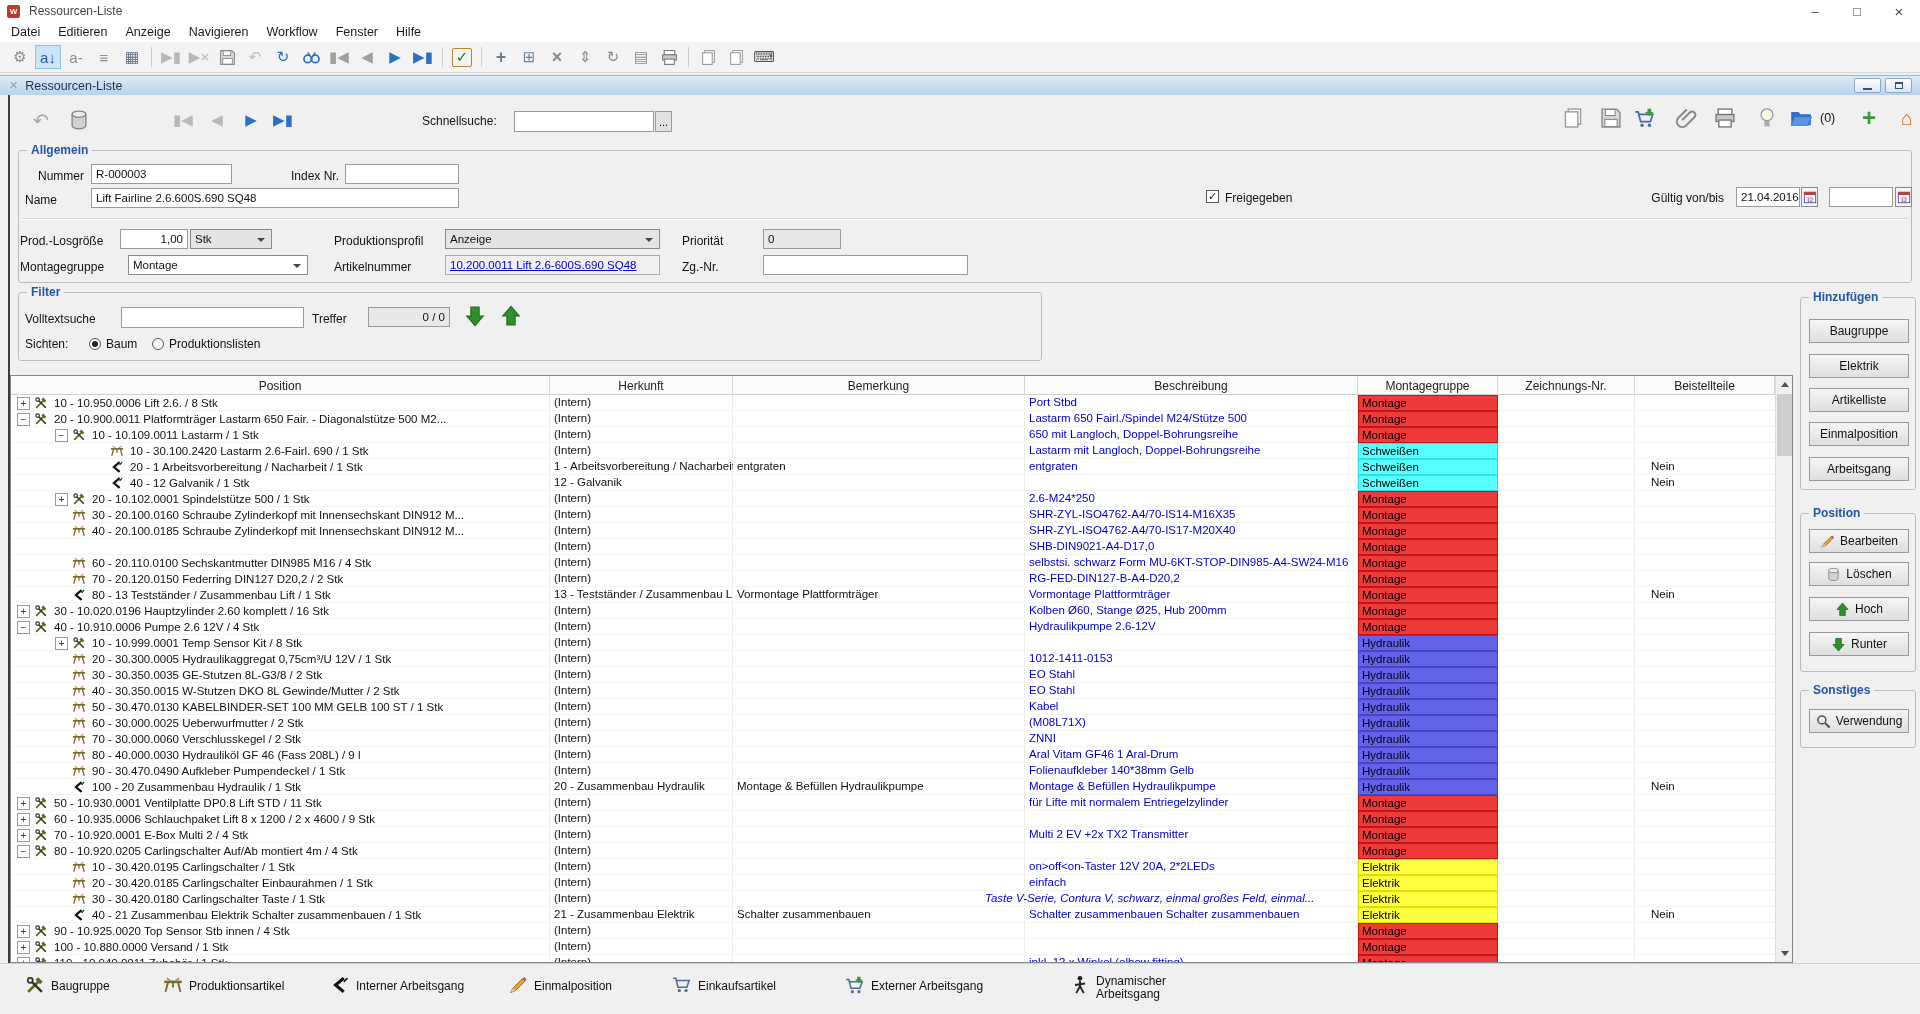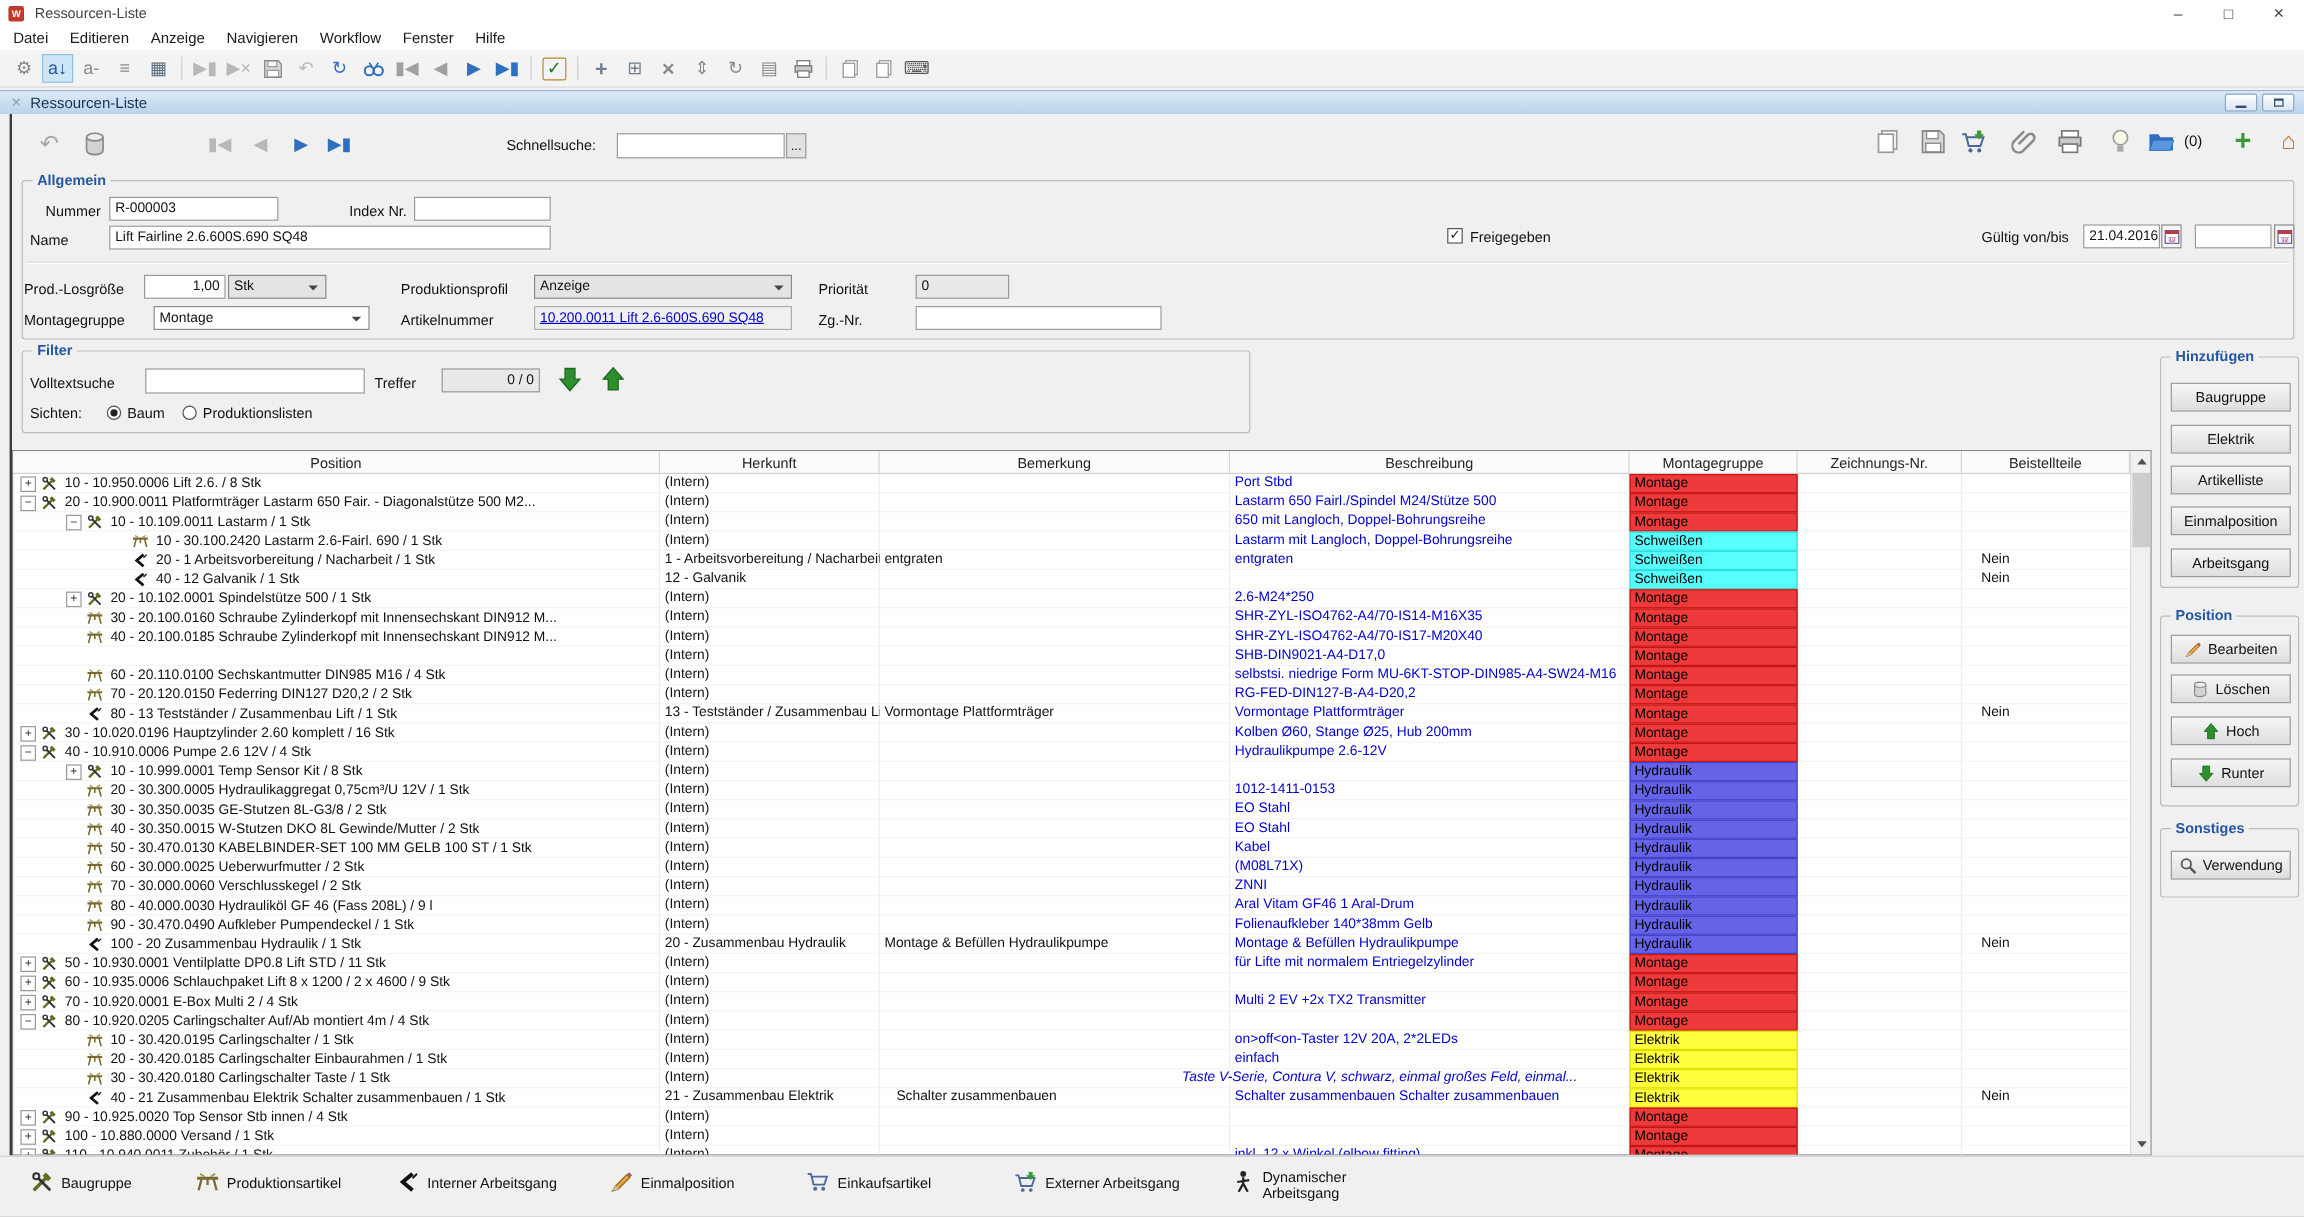--- a/index.html
+++ b/index.html
@@ -625,21 +625,21 @@
             <span style="width: 57px; flex: 0 0 auto;"></span>
             <span class="rowicon">
               <svg class="ic" width="14" height="14">
                 <use href="#sym-bench"></use>
               </svg>
             </span>
             <span class="postext">60 - 20.110.0100 Sechskantmutter DIN985 M16  / 4 Stk</span>
           </div>
           <div class="cell " style="left: 539px; width: 183px;">(Intern)</div>
           <div class="cell " style="left: 722px; width: 292px;"></div>
-          <div class="cell desc" style="left: 1014px; width: 333px;">selbstsi. niedrige Form MU-6KT-STOP-DIN985-A4-SW24-M16</div>
+          <div class="cell desc" style="left: 1014px; width: 333px;">selbstsi. schwarz Form MU-6KT-STOP-DIN985-A4-SW24-M16</div>
           <div class="cell grp" style="left: 1347px; width: 140px; background: rgb(238, 58, 58); border: 1px solid rgb(196, 20, 20); height: 16px;">Montage</div>
           <div class="cell " style="left: 1487px; width: 137px;"></div>
           <div class="cell " style="left: 1624px; width: 140px; padding-left: 16px;"></div>
         </div>
         <div class="trow" style="top: 176px;">
           <div class="poswrap" style="width: 537px;">
             <span style="width: 57px; flex: 0 0 auto;"></span>
             <span class="rowicon">
               <svg class="ic" width="14" height="14">
                 <use href="#sym-bench"></use>
@@ -998,21 +998,21 @@
           <div class="poswrap" style="width: 537px;">
             <span style="width: 57px; flex: 0 0 auto;"></span>
             <span class="rowicon">
               <svg class="ic" width="14" height="14">
                 <use href="#sym-chevron"></use>
               </svg>
             </span>
             <span class="postext">40 - 21 Zusammenbau Elektrik Schalter zusammenbauen / 1 Stk</span>
           </div>
           <div class="cell " style="left: 539px; width: 183px;">21 - Zusammenbau Elektrik</div>
-          <div class="cell " style="left: 722px; width: 292px; margin-left: 10px;">Schalter zusammenbauen</div>
+          <div class="cell " style="left: 722px; width: 292px;">Schalter zusammenbauen</div>
           <div class="cell desc" style="left: 1014px; width: 333px;">Schalter zusammenbauen Schalter zusammenbauen</div>
           <div class="cell grp" style="left: 1347px; width: 140px; background: rgb(255, 255, 63); border: 1px solid rgb(224, 224, 0); height: 16px;">Elektrik</div>
           <div class="cell " style="left: 1487px; width: 137px;"></div>
           <div class="cell " style="left: 1624px; width: 140px; padding-left: 16px;">Nein</div>
         </div>
         <div class="trow" style="top: 528px;">
           <div class="poswrap" style="width: 537px;">
             <span class="expander" style="margin-left: 6px;">+</span>
             <span class="rowicon">
               <svg class="ic" width="14" height="14">
@@ -1104,21 +1104,21 @@
           <use href="#sym-cart"></use>
         </svg>
         <span class="legend-label">Einkaufsartikel</span>
       </div>
       <div class="legend-item" style="left: 845px;">
         <svg class="ic" width="20" height="20">
           <use href="#sym-cart-arrow"></use>
         </svg>
         <span class="legend-label">Externer Arbeitsgang</span>
       </div>
-      <div class="legend-item" style="left: 1026px; justify-content: space-between;">
+      <div class="legend-item" style="left: 1070px; justify-content: space-between;">
         <svg class="ic" width="20" height="20">
           <use href="#sym-person"></use>
         </svg>
         <span class="legend-label wrap">Dynamischer Arbeitsgang</span>
       </div>
     </div>
 
 </div>
 
 </body></html>

